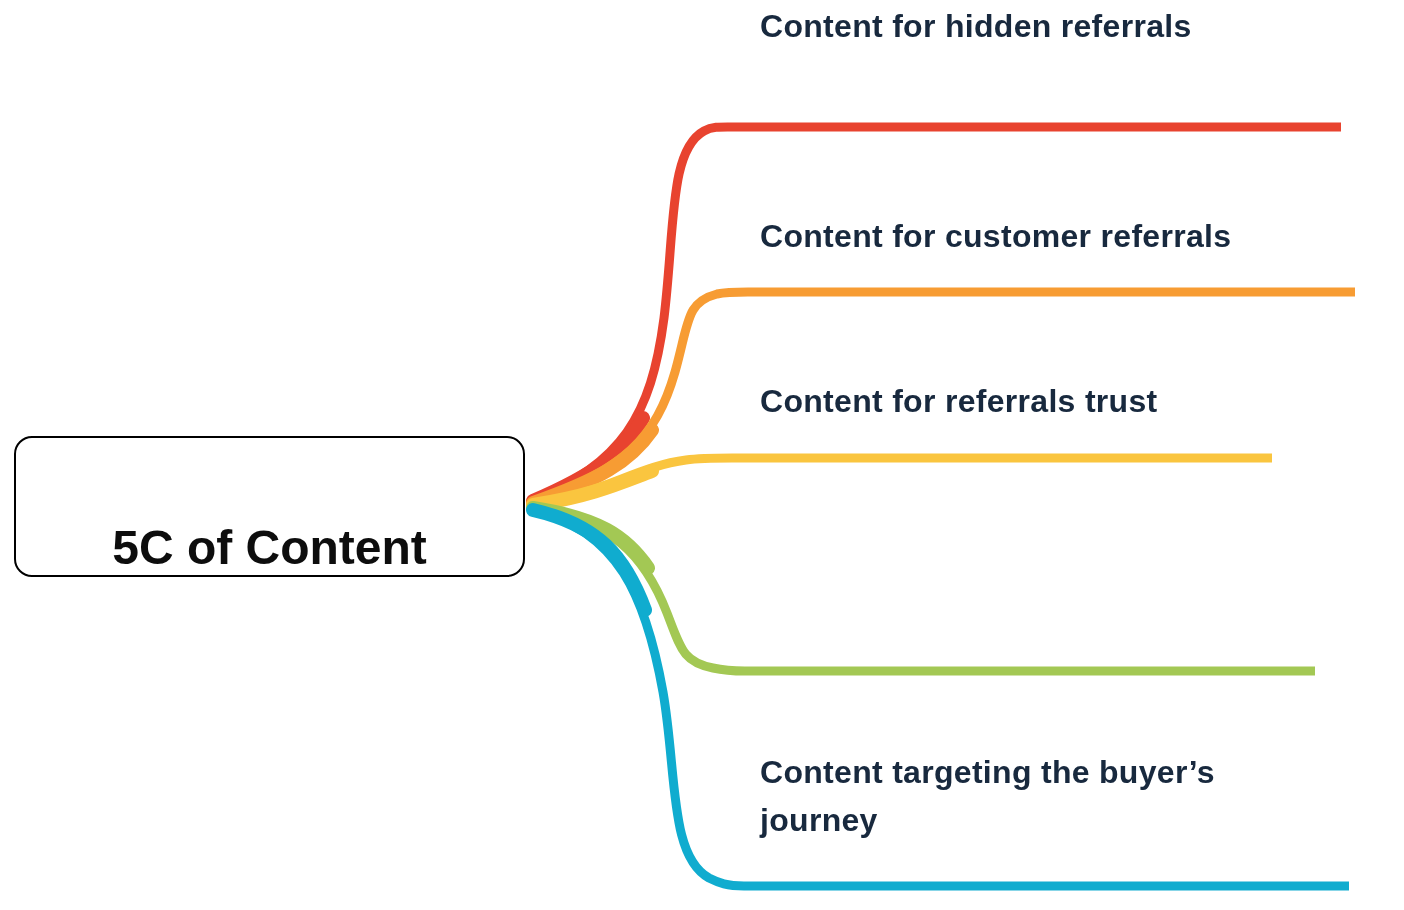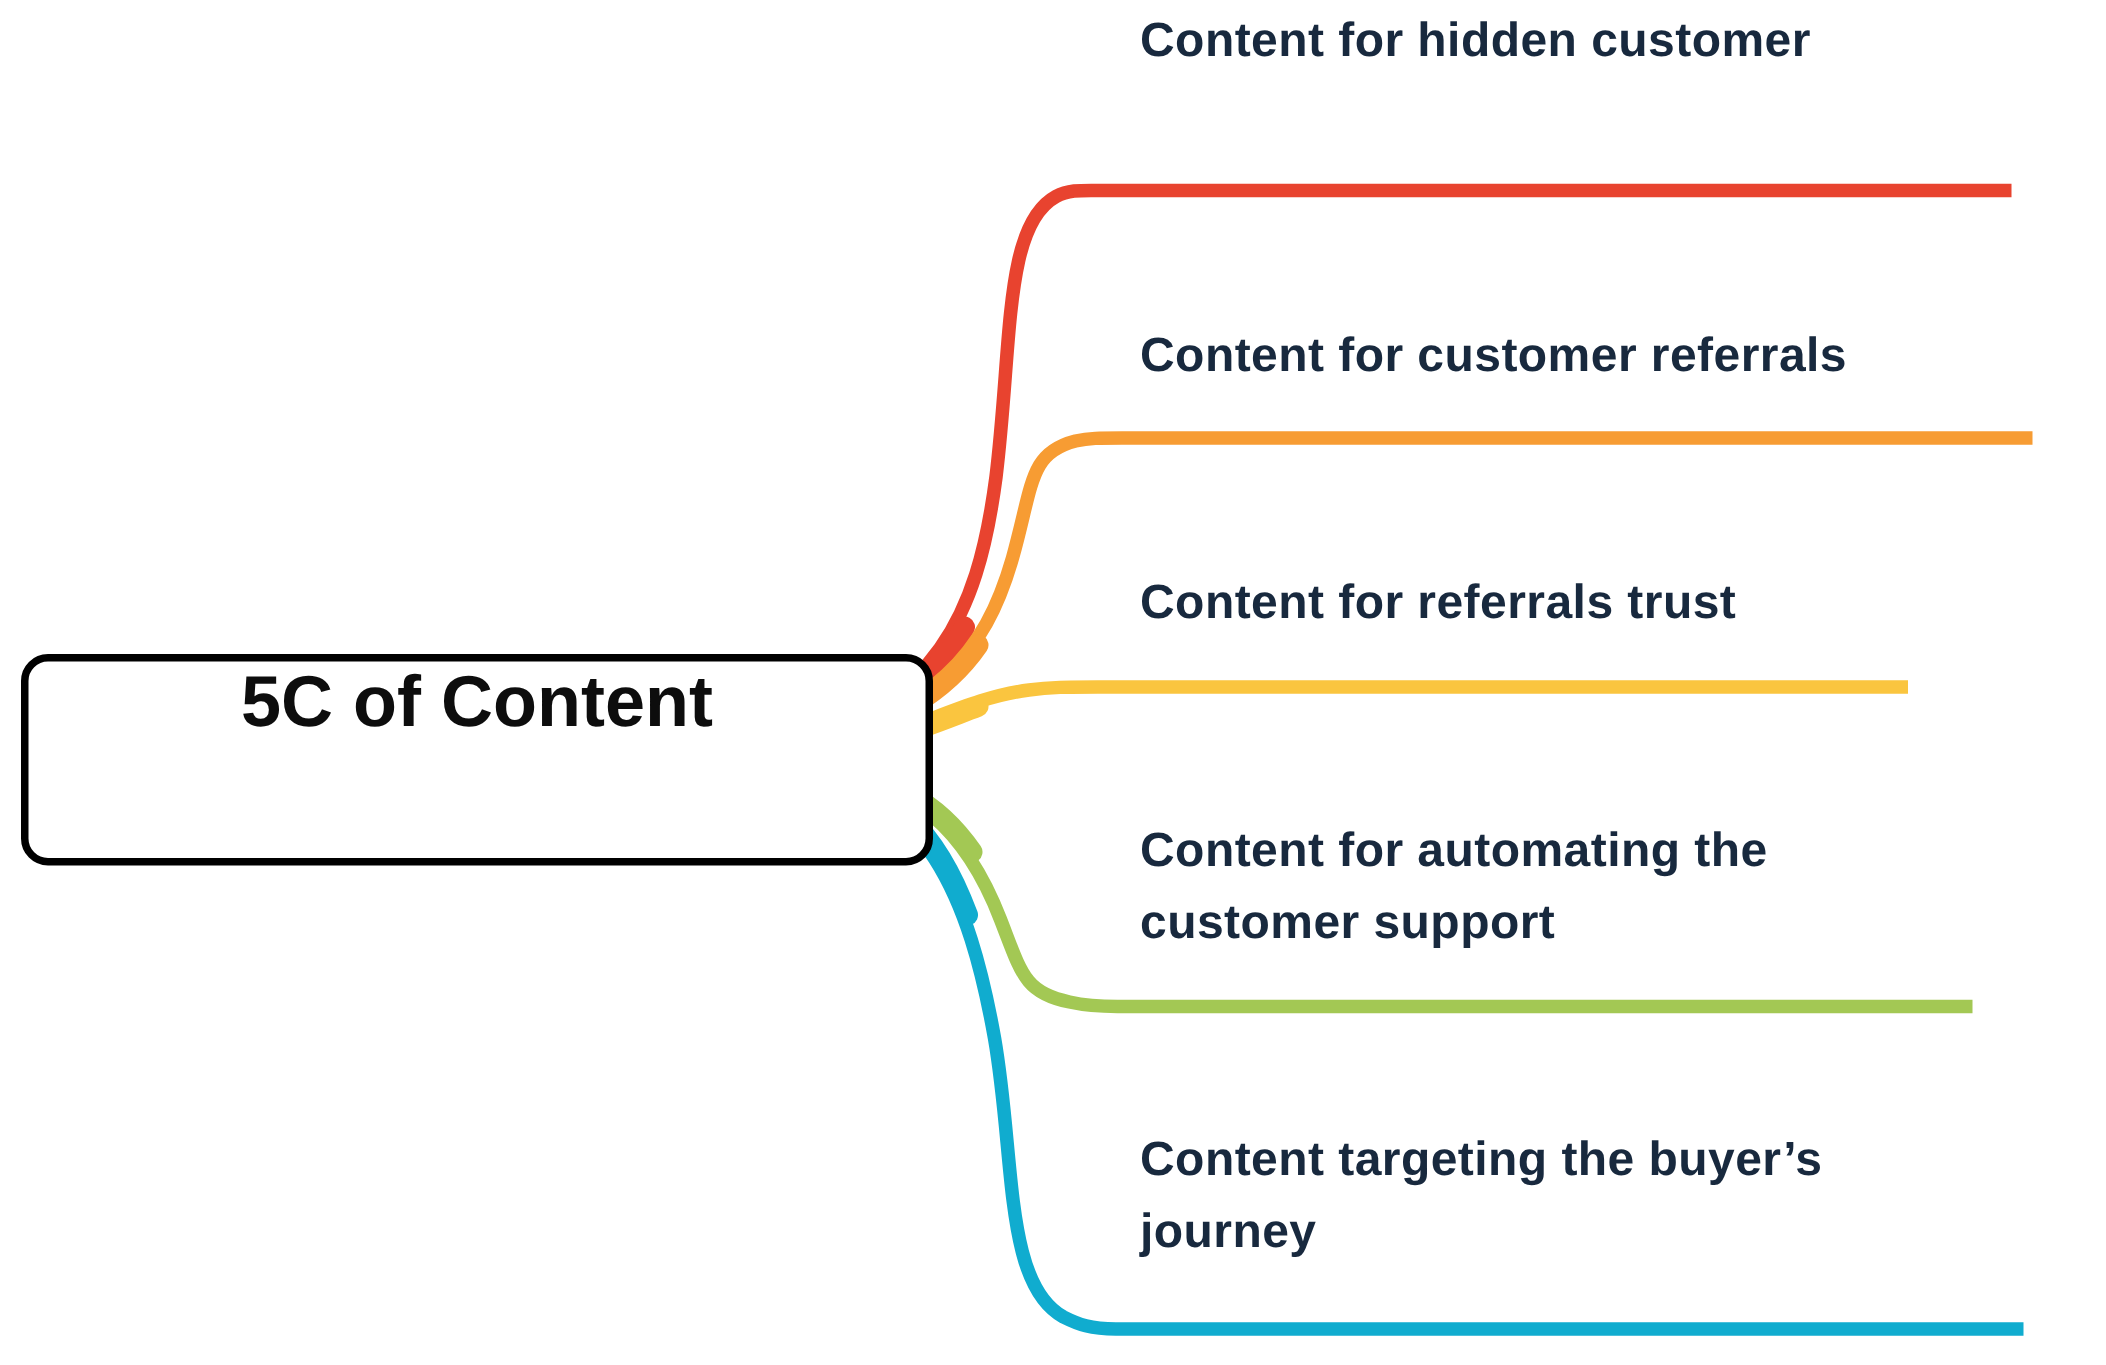--- a/index.html
+++ b/index.html
@@ -24,28 +24,28 @@
   }
   svg.lines path {
     fill: none;
   }
   .branch-main { stroke-width: 9; stroke-linecap: butt; }
   .branch-taper { stroke-width: 14; stroke-linecap: round; }
   .center-node {
     position: absolute;
     left: 14px;
     top: 436px;
-    width: 608px;
+    width: 511px;
     height: 141px;
     background: #ffffff;
-    border: 5px solid #000000;
+    border: 2px solid #000000;
     border-radius: 18px;
     box-sizing: border-box;
     display: flex;
-    align-items: flex-start;
+    align-items: flex-end;
     justify-content: center;
     z-index: 2;
   }
   .center-node .title {
     font-size: 48px;
     font-weight: 700;
     color: #0d0d0d;
     letter-spacing: 0px;
     white-space: nowrap;
   }
@@ -87,21 +87,19 @@
     <path class="branch-taper" d="M 533,508 C 598,518 626,536 648,568" stroke="#a3c854"></path>
 
     <path class="branch-main" d="M 532,510 C 618,530 646,597 663,692 C 677,772 669,856 709,878 C 719,883 727,886 744,886 L 1349,886" stroke="#10accf"></path>
     <path class="branch-taper" d="M 533,510 C 598,525 625,556 645,610" stroke="#10accf"></path>
   </svg>
 
   <div class="center-node">
     <span class="title">5C of Content</span>
   </div>
 
-  <div class="branch-label label-1">Content for hidden customer</div>
+  <div class="branch-label label-1">Content for hidden referrals</div>
   <div class="branch-label label-2">Content for customer referrals</div>
   <div class="branch-label label-3">Content for referrals trust</div>
-  <div class="branch-label label-4">Content for automating the
-customer support</div>
   <div class="branch-label label-5">Content targeting the buyer’s
 journey</div>
 
 </div>
 
 </body></html>

